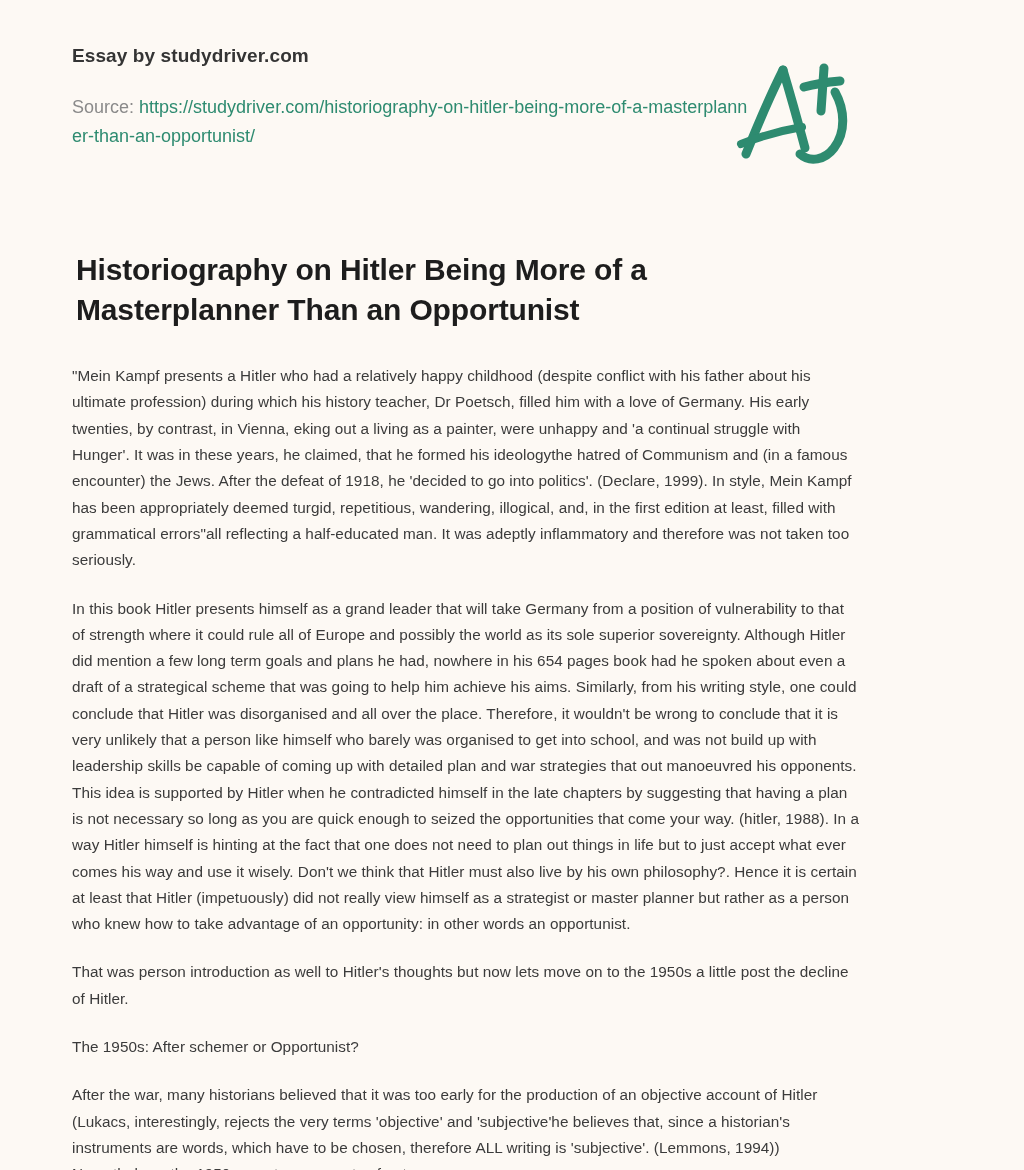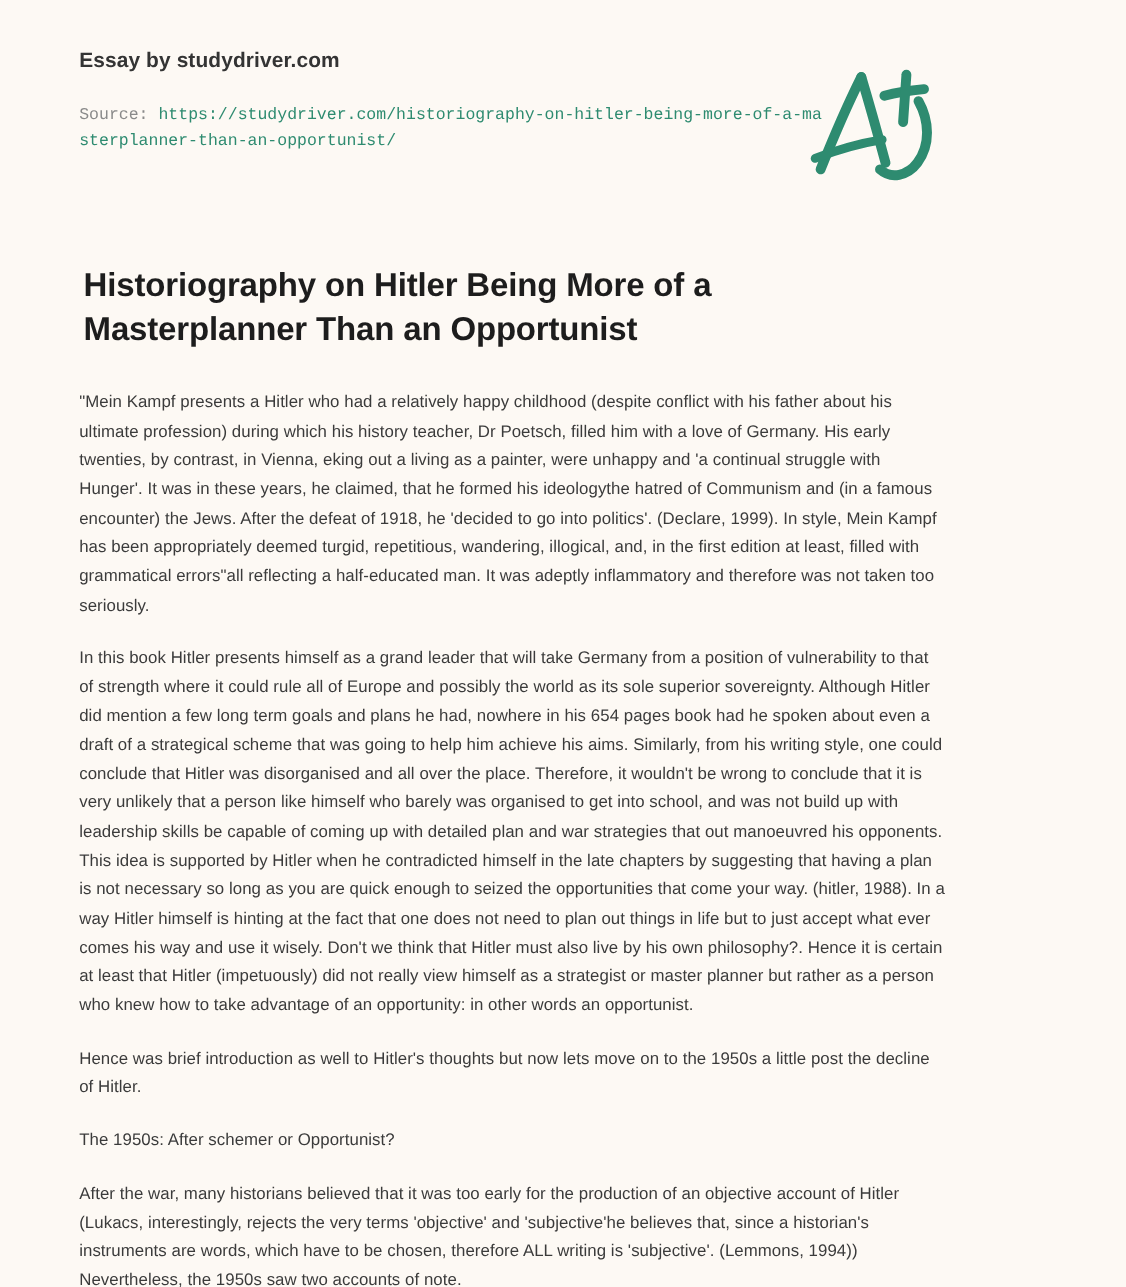--- a/index.html
+++ b/index.html
@@ -32,25 +32,24 @@
     font-size: 19px;
     font-weight: bold;
     color: #343434;
     letter-spacing: 0.1px;
     line-height: 1.3;
     margin: 0;
   }
   .source-block {
     margin-top: 24px;
     max-width: 680px;
-    font-size: 15px;
+    font-size: 18px;
     line-height: 1.62;
     color: #8a8a8a;
     word-break: break-word;
-    font-family: Liberation Mono, monospace;
   }
   .source-label {
     color: #8a8a8a;
   }
   .source-url {
     color: #2e8b70;
     text-decoration: none;
     word-break: break-all;
   }
 
@@ -124,19 +123,19 @@
       </svg>
     </div>
 
   </div>
 
   <h1 class="doc-title">Historiography on Hitler Being More of a Masterplanner Than an Opportunist</h1>
 
   <div class="doc-body">
     <p>"Mein Kampf presents a Hitler who had a relatively happy childhood (despite conflict with his father about his ultimate profession) during which his history teacher, Dr Poetsch, filled him with a love of Germany. His early twenties, by contrast, in Vienna, eking out a living as a painter, were unhappy and 'a continual struggle with Hunger'. It was in these years, he claimed, that he formed his ideologythe hatred of Communism and (in a famous encounter) the Jews. After the defeat of 1918, he 'decided to go into politics'. (Declare, 1999). In style, Mein Kampf has been appropriately deemed turgid, repetitious, wandering, illogical, and, in the first edition at least, filled with grammatical errors"all reflecting a half-educated man. It was adeptly inflammatory and therefore was not taken too seriously.</p>
     <p>In this book Hitler presents himself as a grand leader that will take Germany from a position of vulnerability to that of strength where it could rule all of Europe and possibly the world as its sole superior sovereignty. Although Hitler did mention a few long term goals and plans he had, nowhere in his 654 pages book had he spoken about even a draft of a strategical scheme that was going to help him achieve his aims. Similarly, from his writing style, one could conclude that Hitler was disorganised and all over the place. Therefore, it wouldn't be wrong to conclude that it is very unlikely that a person like himself who barely was organised to get into school, and was not build up with leadership skills be capable of coming up with detailed plan and war strategies that out manoeuvred his opponents. This idea is supported by Hitler when he contradicted himself in the late chapters by suggesting that having a plan is not necessary so long as you are quick enough to seized the opportunities that come your way. (hitler, 1988). In a way Hitler himself is hinting at the fact that one does not need to plan out things in life but to just accept what ever comes his way and use it wisely. Don't we think that Hitler must also live by his own philosophy?. Hence it is certain at least that Hitler (impetuously) did not really view himself as a strategist or master planner but rather as a person who knew how to take advantage of an opportunity: in other words an opportunist.</p>
-    <p>Hence was brief introduction as well to Hitler's thoughts but now lets move on to the 1950s a little post the decline of Hitler.</p>
+    <p>That was person introduction as well to Hitler's thoughts but now lets move on to the 1950s a little post the decline of Hitler.</p>
     <p>The 1950s: After schemer or Opportunist?</p>
     <p>After the war, many historians believed that it was too early for the production of an objective account of Hitler (Lukacs, interestingly, rejects the very terms 'objective' and 'subjective'he believes that, since a historian's instruments are words, which have to be chosen, therefore ALL writing is 'subjective'. (Lemmons, 1994)) Nevertheless, the 1950s saw two accounts of note.</p>
     <p>In first place we have Alan Bullock's book , Hitler: A Study in Tyranny (1952) which is n</p>
   </div>
 
 </div>
 
 </body></html>

